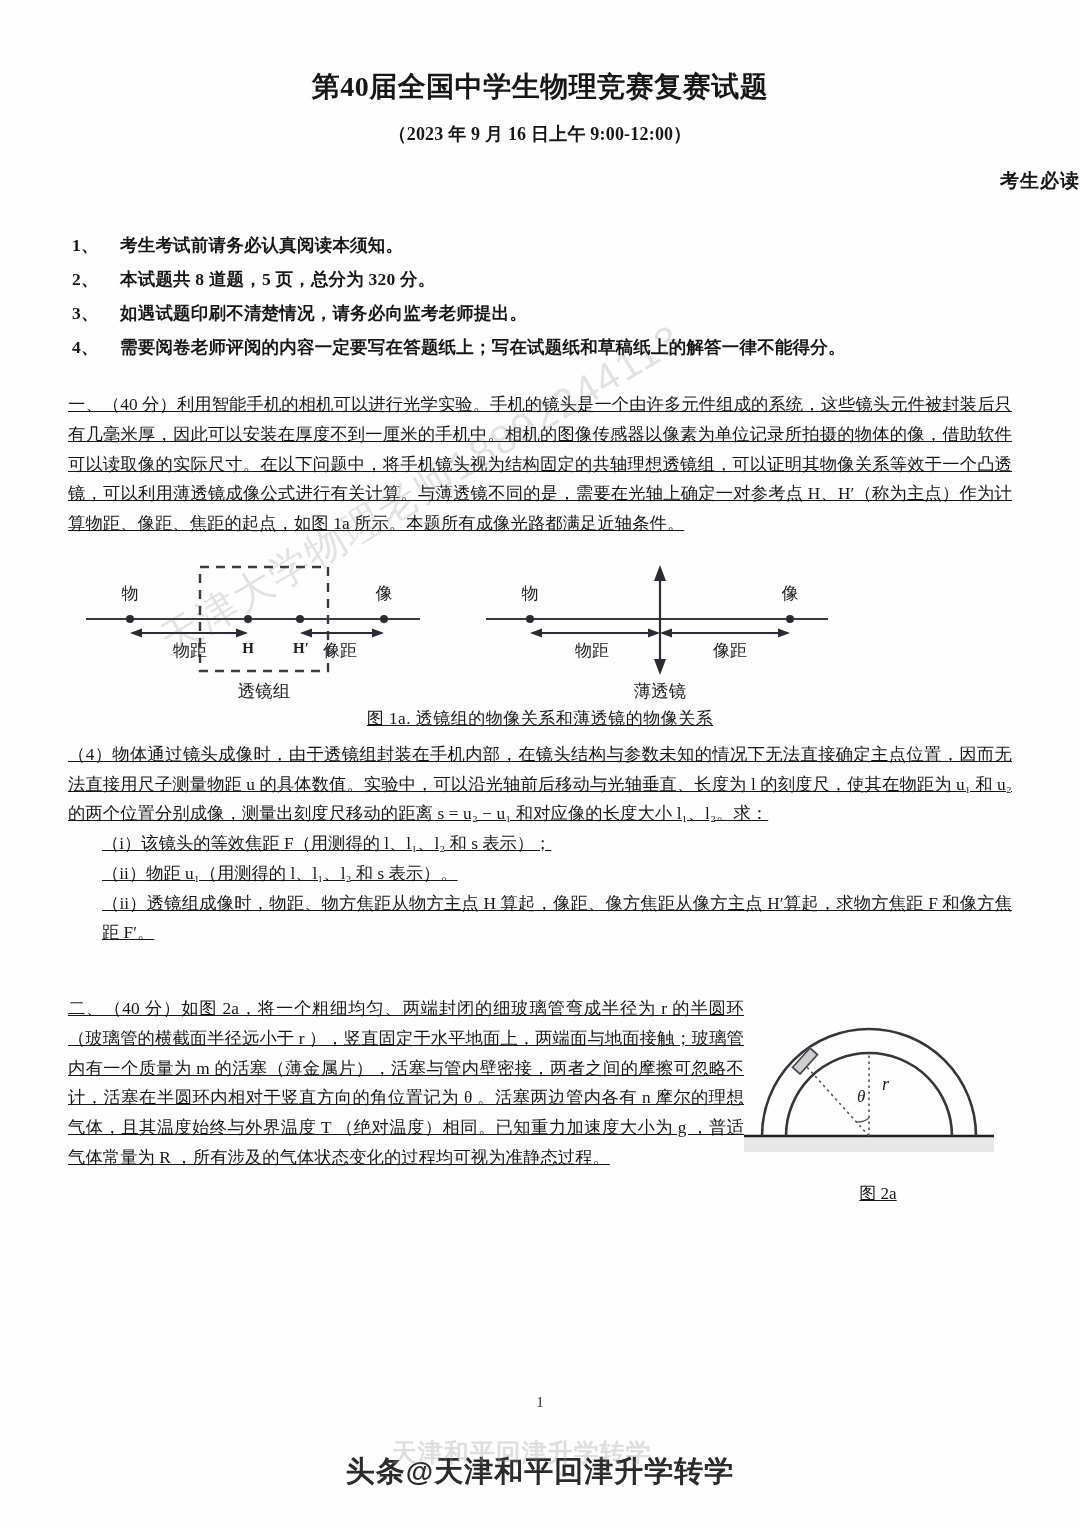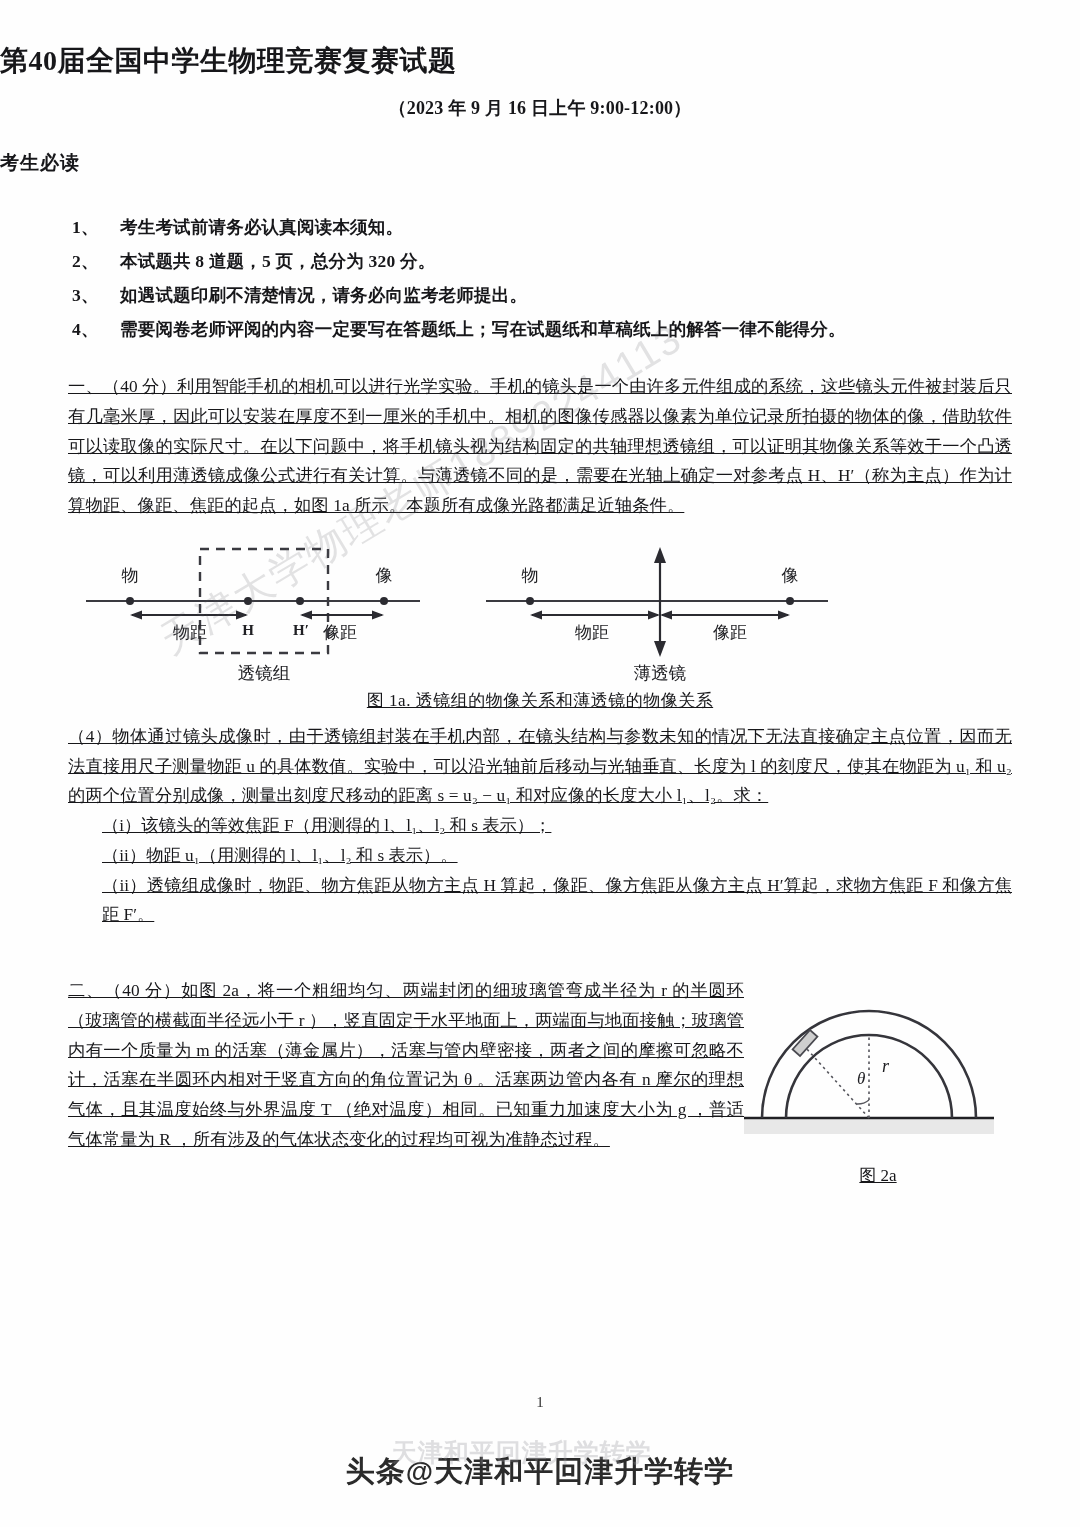--- a/index.html
+++ b/index.html
@@ -22,40 +22,40 @@
     position: absolute;
     left: 0; top: 0;
     width: 1080px;
     height: 1527px;
     padding: 0;
     box-sizing: border-box;
   }
 
   
   .doc-title {
-    text-align: left;
+    text-align: center;
     font-size: 28px;
     font-weight: bold;
     letter-spacing: 0.5px;
     margin: 0;
-    padding-top: 44px;
+    padding-top: 70px;
     line-height: 1.2;
   }
   .doc-subtitle {
     text-align: center;
     font-size: 18px;
     font-weight: bold;
     margin-top: 18px;
     letter-spacing: 0.2px;
   }
   .doc-section-title {
-    text-align: left;
+    text-align: right;
     font-size: 19px;
     font-weight: bold;
-    margin-top: 30px;
+    margin-top: 22px;
     letter-spacing: 1px;
   }
 
   
   .notice {
     margin: 34px 0 0 0;
     padding: 0 72px 0 72px;
   }
   .notice-item {
     display: flex;

